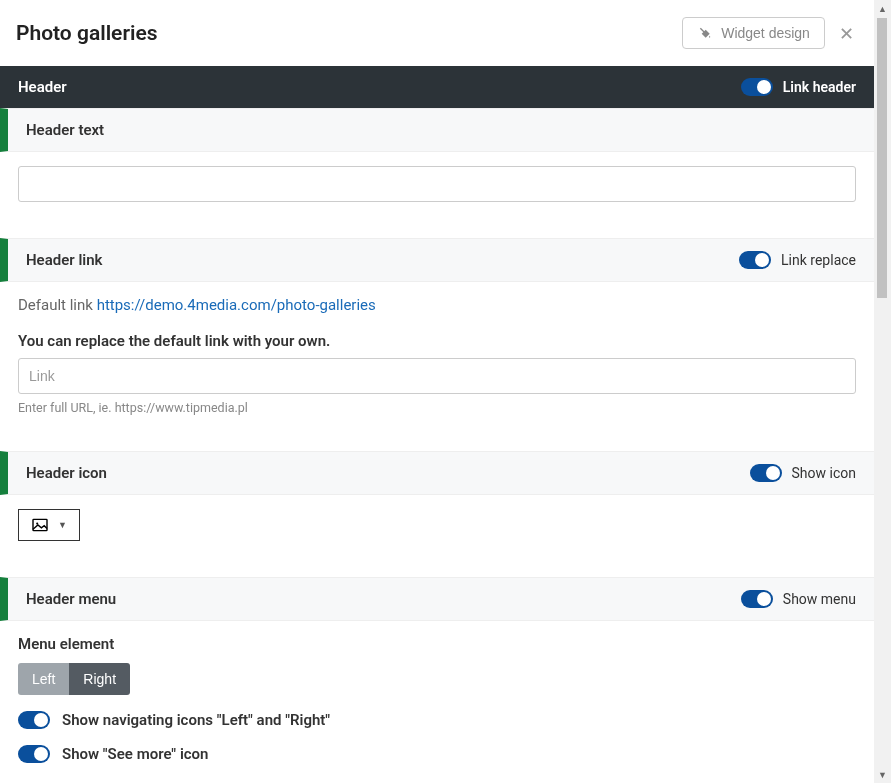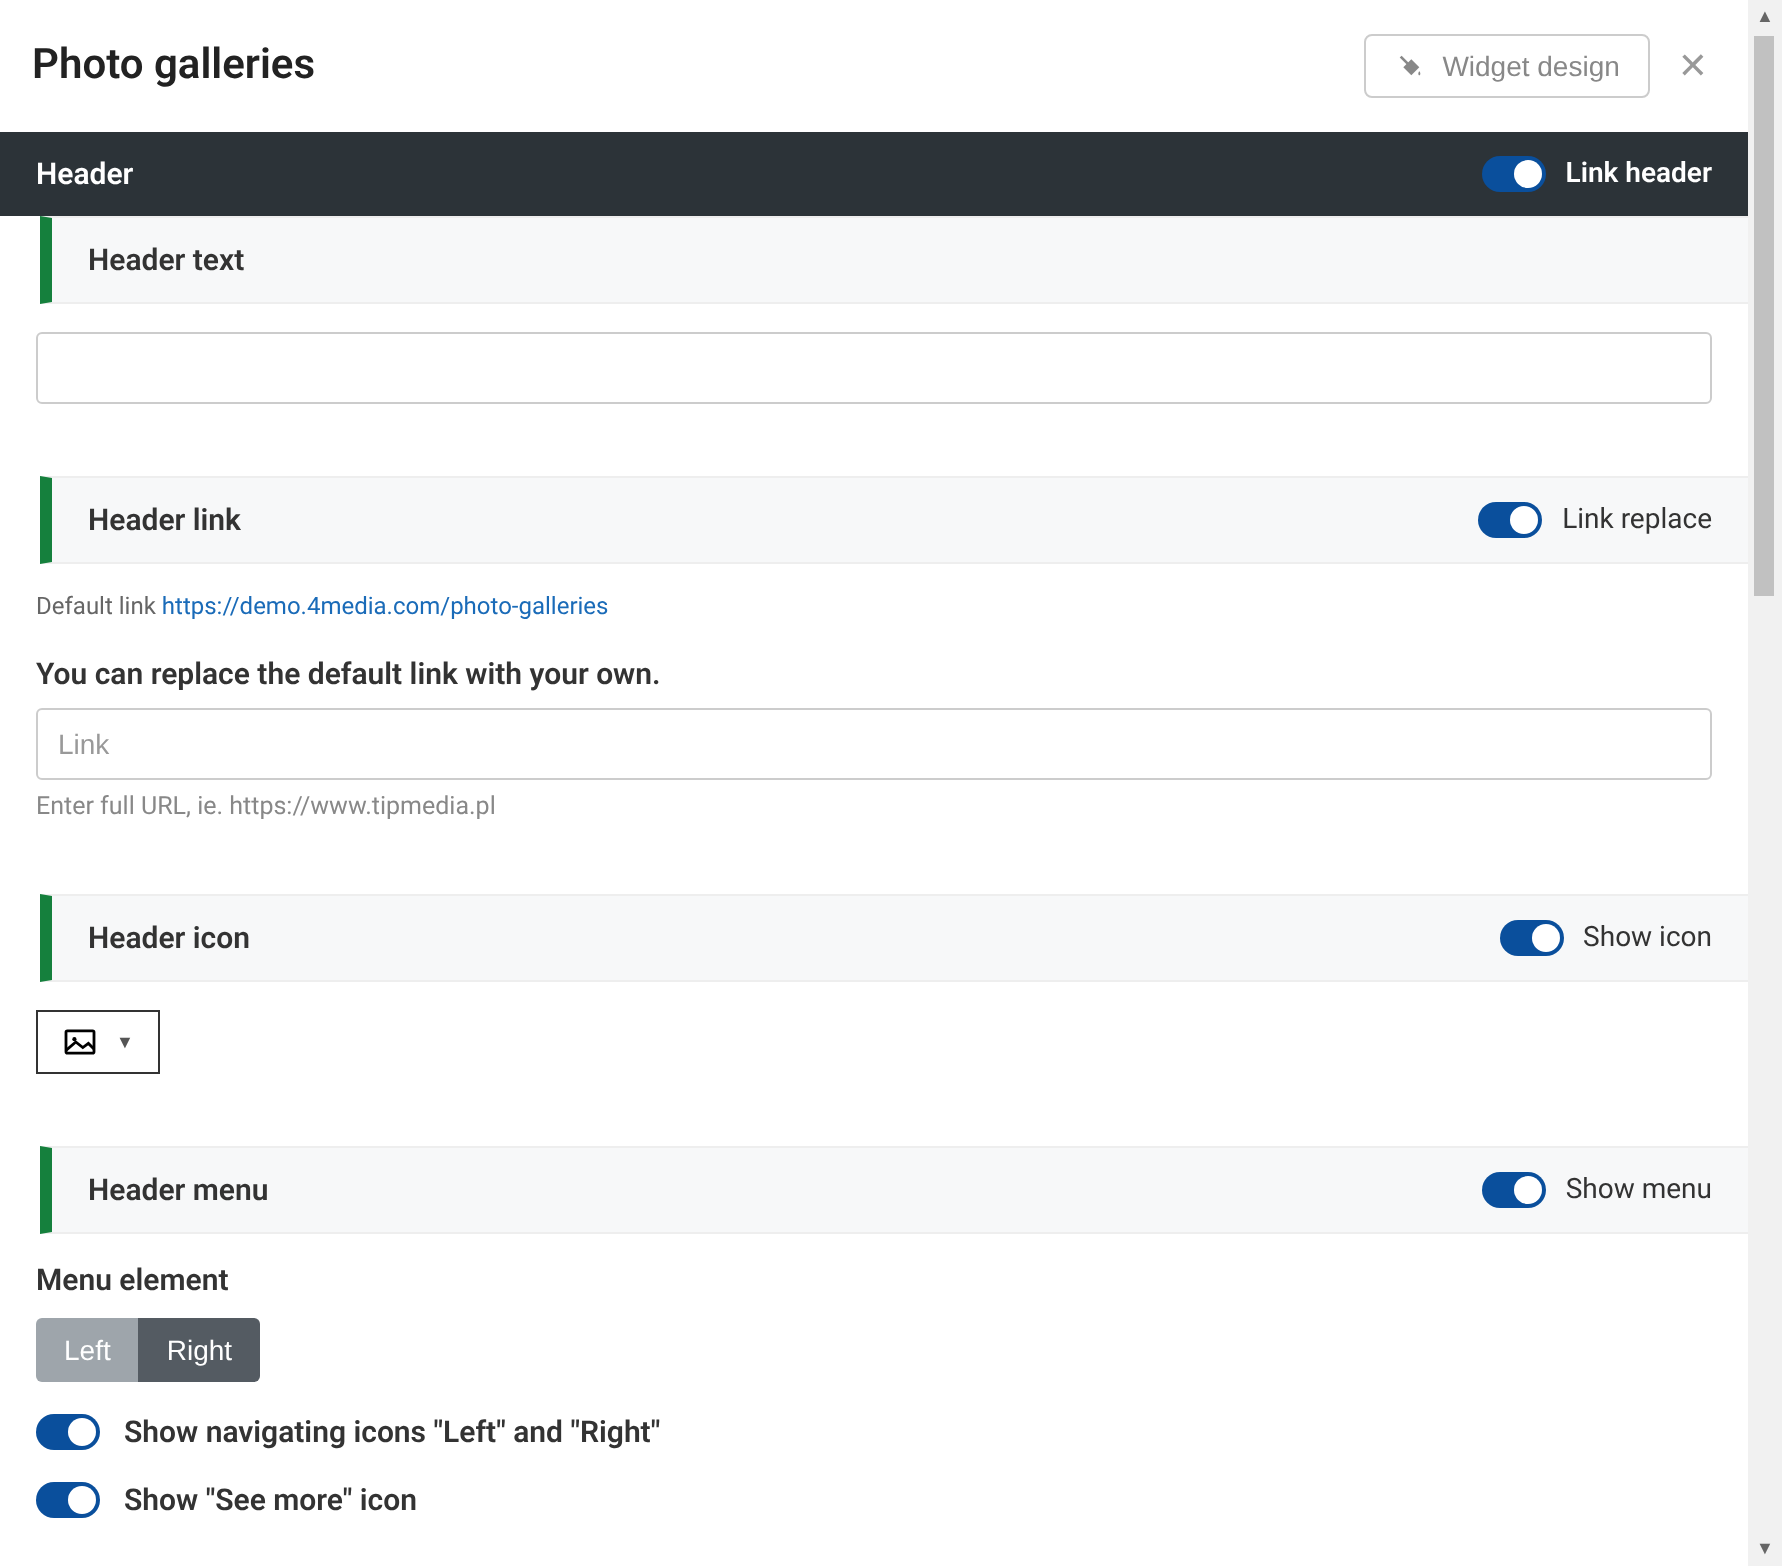--- a/index.html
+++ b/index.html
@@ -106,22 +106,21 @@
       background: #f7f8f9;
       padding: 12px 18px;
       font-weight: 600;
       font-size: 15px;
       color: #333;
       display: flex;
       align-items: center;
       justify-content: space-between;
       border-top: 1px solid #eee;
       border-bottom: 1px solid #eee;
-      border-left: 6px solid #15803d;
-      margin-left: 20px;
+      border-left: 8px solid #15803d;
     }
     .section-body {
       padding: 14px 18px;
       background: #fff;
     }
     .text-input {
       width: 100%;
       border: 1px solid #ccc;
       border-radius: 3px;
       padding: 9px 10px;
@@ -159,21 +158,21 @@
       color: #333;
       font-weight: 600;
     }
     .toggle-label.light {
       font-weight: 400;
     }
     .toggle-label.white {
       color: #fff;
     }
     .default-link-row {
-      font-size: 12px;
+      font-size: 15px;
       color: #666;
       margin-bottom: 18px;
     }
     .default-link-row a {
       color: #1a6bb8;
       text-decoration: none;
     }
     .replace-label {
       font-size: 15px;
       font-weight: 600;

